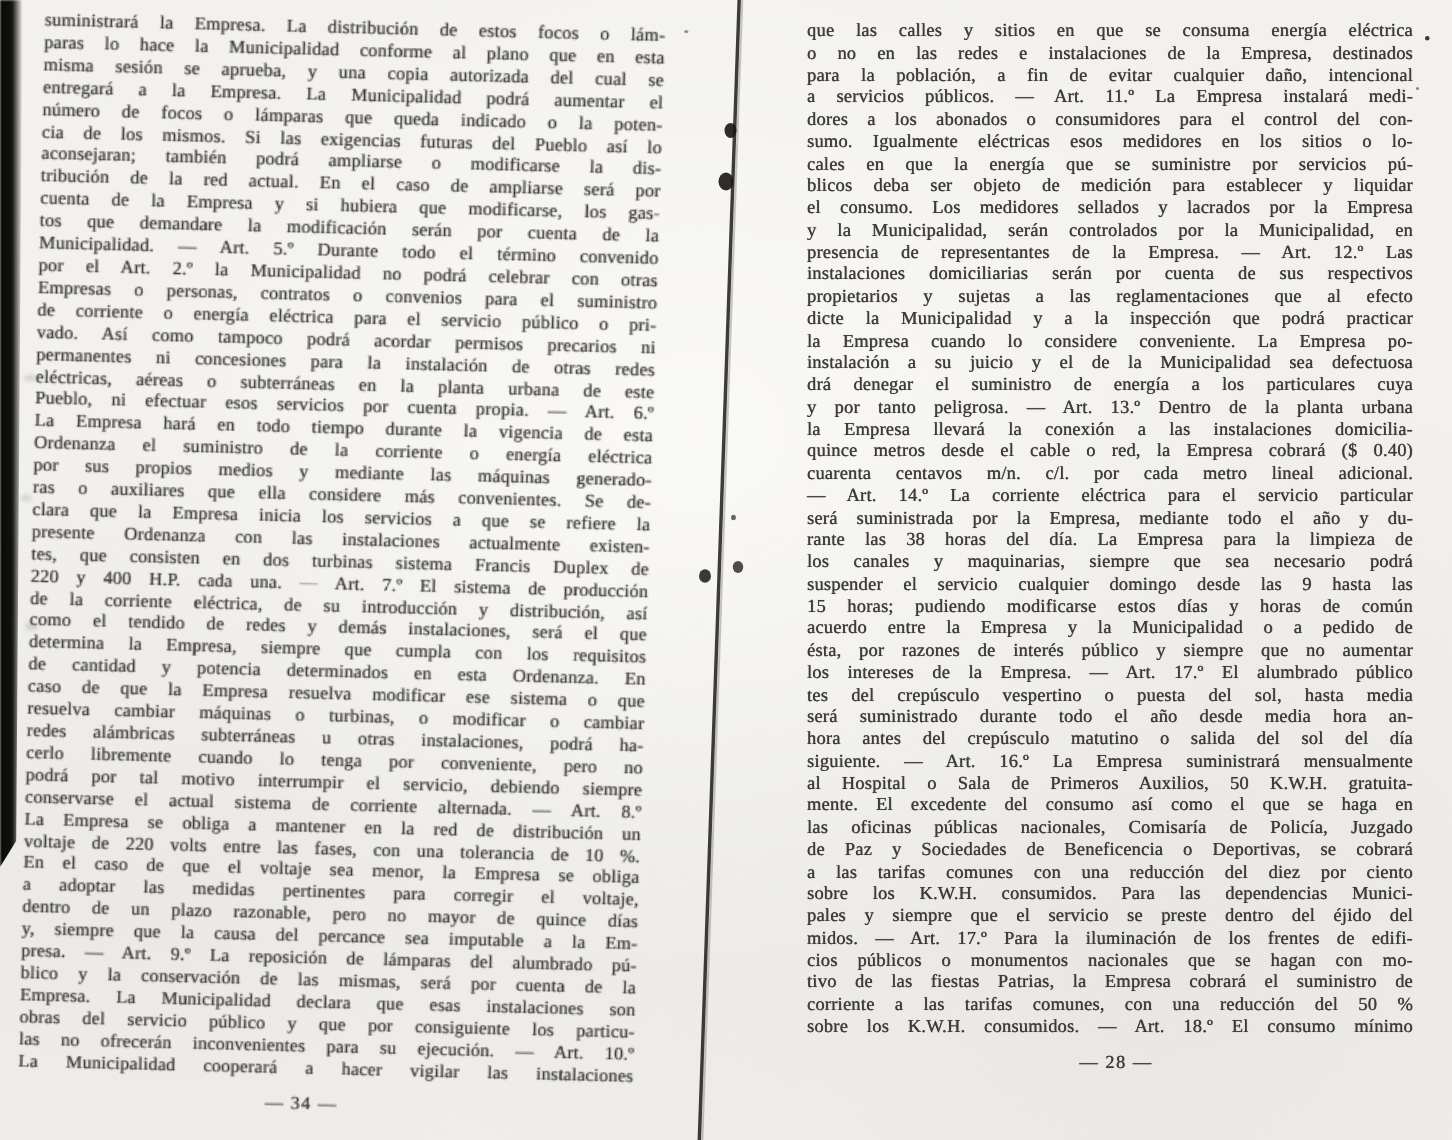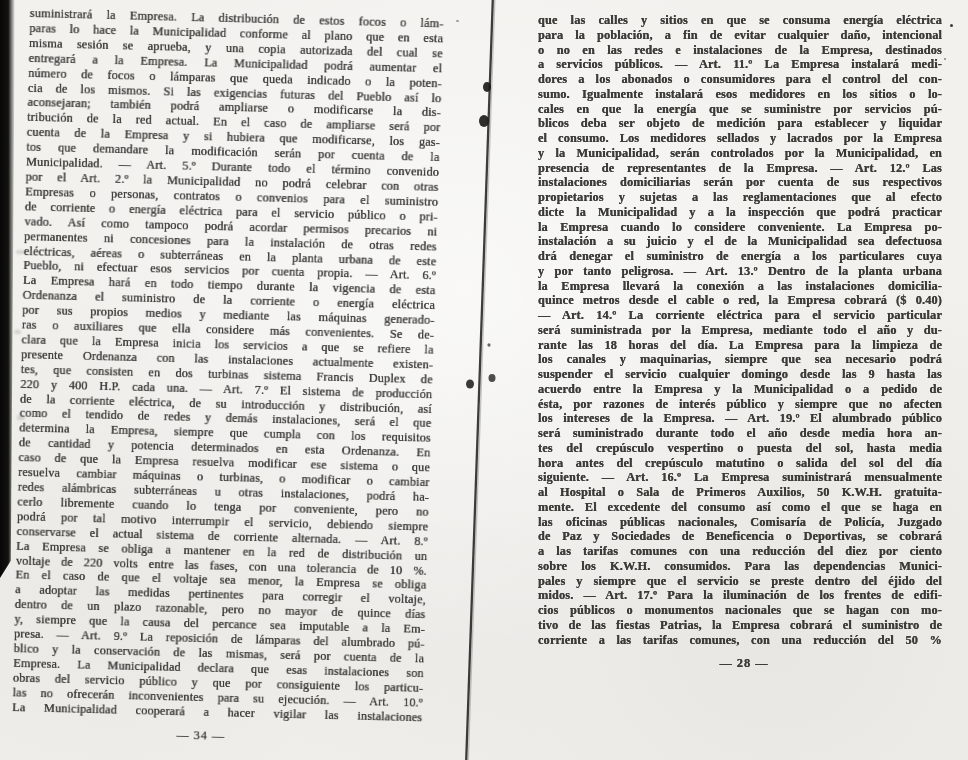--- a/index.html
+++ b/index.html
@@ -27,21 +27,21 @@
     text-shadow:0 0 .45px rgba(55,54,50,.85), .3px 0 0 rgba(55,54,50,.35);
     filter:blur(.22px);
   }
   .page-text .tline {
     text-align:justify; text-align-last:justify;
     white-space:normal;
   }
   .left-text  { left:30px; top:6px;  width:414px; line-height:14.9px;
                 transform:perspective(1600px) rotateX(-1.2deg) rotate(1.45deg);
                 transform-origin:top left; }
-  .right-text { left:538px; top:13px; width:404px; line-height:14.75px;font-weight:bold; }
+  .right-text { left:538px; top:13px; width:404px; line-height:14.75px; }
   .pagenum { margin-top:9px; text-align:center; text-align-last:center; letter-spacing:1px; }
   .left-text .pagenum  { transform:translateX(-16px); }
   .right-text .pagenum { transform:translateX(4px); }
   .gutter { position:absolute; left:0; top:0; }
   .speck { position:absolute; background:#3a3a38; border-radius:50%; filter:blur(.4px); }
   .ghost { position:absolute; background:#9a9892; border-radius:40%; filter:blur(1.3px); opacity:.35; }
 </style>
 </head>
 <body>
 
@@ -117,59 +117,62 @@
         <div class="tline">obras del servicio público y que por consiguiente los particu-</div>
         <div class="tline">las no ofrecerán inconvenientes para su ejecución. — Art. 10.º</div>
         <div class="tline">La Municipalidad cooperará a hacer vigilar las instalaciones</div>
       </div>
     <div class="pagenum">— 34 —</div>
   </div>
 
   <div class="page-text right-text">
     <div>
         <div class="tline">que las calles y sitios en que se consuma energía eléctrica</div>
+        <div class="tline">o no en las redes e instalaciones de la Empresa, destinados</div>
         <div class="tline">para la población, a fin de evitar cualquier daño, intencional</div>
-        <div class="tline">o no en las redes e instalaciones de la Empresa, destinados</div>
         <div class="tline">a servicios públicos. — Art. 11.º La Empresa instalará medi-</div>
         <div class="tline">dores a los abonados o consumidores para el control del con-</div>
-        <div class="tline">sumo. Igualmente instalará esos medidores en los sitios o lo-</div>
+        <div class="tline">sumo. Igualmente eléctricas esos medidores en los sitios o lo-</div>
         <div class="tline">cales en que la energía que se suministre por servicios pú-</div>
         <div class="tline">blicos deba ser objeto de medición para establecer y liquidar</div>
         <div class="tline">el consumo. Los medidores sellados y lacrados por la Empresa</div>
         <div class="tline">y la Municipalidad, serán controlados por la Municipalidad, en</div>
         <div class="tline">presencia de representantes de la Empresa. — Art. 12.º Las</div>
         <div class="tline">instalaciones domiciliarias serán por cuenta de sus respectivos</div>
         <div class="tline">propietarios y sujetas a las reglamentaciones que al efecto</div>
         <div class="tline">dicte la Municipalidad y a la inspección que podrá practicar</div>
         <div class="tline">la Empresa cuando lo considere conveniente. La Empresa po-</div>
         <div class="tline">instalación a su juicio y el de la Municipalidad sea defectuosa</div>
         <div class="tline">drá denegar el suministro de energía a los particulares cuya</div>
         <div class="tline">y por tanto peligrosa. — Art. 13.º Dentro de la planta urbana</div>
         <div class="tline">la Empresa llevará la conexión a las instalaciones domicilia-</div>
         <div class="tline">quince metros desde el cable o red, la Empresa cobrará ($ 0.40)</div>
+        <div class="tline">cuarenta centavos m/n. c/l. por cada metro lineal adicional.</div>
         <div class="tline">— Art. 14.º La corriente eléctrica para el servicio particular</div>
         <div class="tline">será suministrada por la Empresa, mediante todo el año y du-</div>
-        <div class="tline">rante las 18 horas del día. La Empresa para la limpieza de</div>
+        <div class="tline">rante las 38 horas del día. La Empresa para la limpieza de</div>
         <div class="tline">los canales y maquinarias, siempre que sea necesario podrá</div>
         <div class="tline">suspender el servicio cualquier domingo desde las 9 hasta las</div>
+        <div class="tline">15 horas; pudiendo modificarse estos días y horas de común</div>
         <div class="tline">acuerdo entre la Empresa y la Municipalidad o a pedido de</div>
-        <div class="tline">ésta, por razones de interés público y siempre que no afecten</div>
-        <div class="tline">los intereses de la Empresa. — Art. 19.º El alumbrado público</div>
+        <div class="tline">ésta, por razones de interés público y siempre que no aumentar</div>
+        <div class="tline">los intereses de la Empresa. — Art. 17.º El alumbrado público</div>
+        <div class="tline">tes del crepúsculo vespertino o puesta del sol, hasta media</div>
         <div class="tline">será suministrado durante todo el año desde media hora an-</div>
-        <div class="tline">tes del crepúsculo vespertino o puesta del sol, hasta media</div>
         <div class="tline">hora antes del crepúsculo matutino o salida del sol del día</div>
         <div class="tline">siguiente. — Art. 16.º La Empresa suministrará mensualmente</div>
         <div class="tline">al Hospital o Sala de Primeros Auxilios, 50 K.W.H. gratuita-</div>
         <div class="tline">mente. El excedente del consumo así como el que se haga en</div>
         <div class="tline">las oficinas públicas nacionales, Comisaría de Policía, Juzgado</div>
         <div class="tline">de Paz y Sociedades de Beneficencia o Deportivas, se cobrará</div>
         <div class="tline">a las tarifas comunes con una reducción del diez por ciento</div>
         <div class="tline">sobre los K.W.H. consumidos. Para las dependencias Munici-</div>
         <div class="tline">pales y siempre que el servicio se preste dentro del éjido del</div>
         <div class="tline">midos. — Art. 17.º Para la iluminación de los frentes de edifi-</div>
         <div class="tline">cios públicos o monumentos nacionales que se hagan con mo-</div>
         <div class="tline">tivo de las fiestas Patrias, la Empresa cobrará el suministro de</div>
         <div class="tline">corriente a las tarifas comunes, con una reducción del 50 %</div>
+        <div class="tline">sobre los K.W.H. consumidos. — Art. 18.º El consumo mínimo</div>
       </div>
     <div class="pagenum">— 28 —</div>
   </div>
 
 </div>
 
 </body></html>

